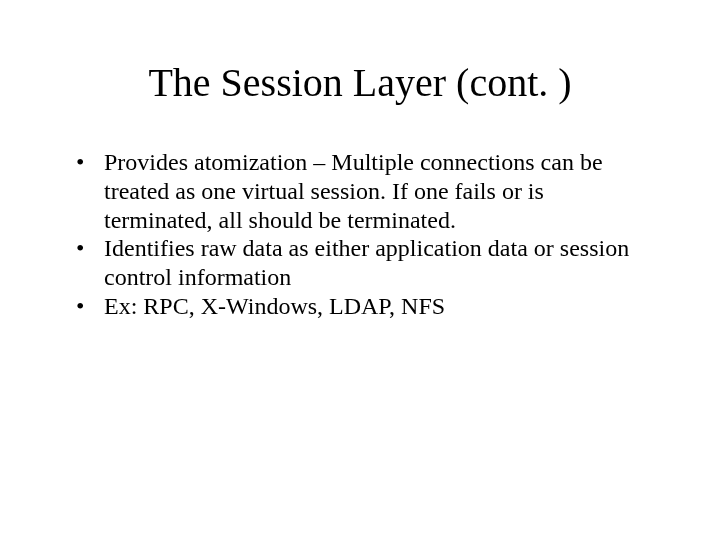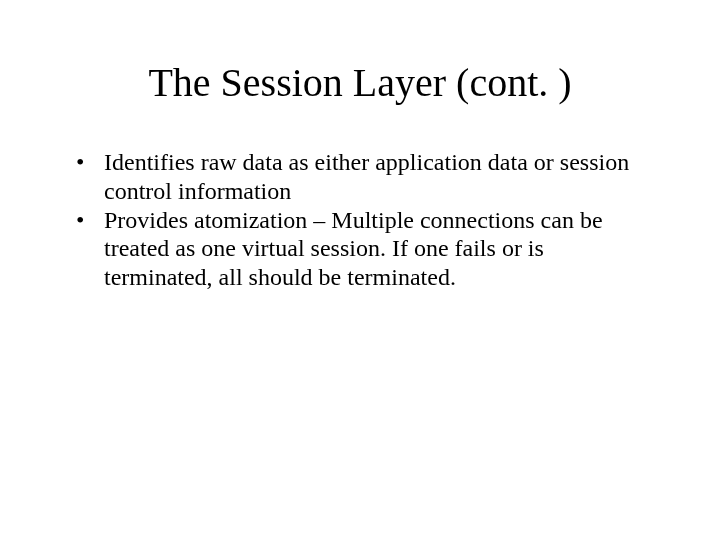--- a/index.html
+++ b/index.html
@@ -44,16 +44,17 @@
     font-size: 24px;
     line-height: 1.2;
   }
 </style>
 </head>
 <body>
 
 <div class="slide">
   <h1 class="title">The Session Layer (cont. )</h1>
   <ul class="bullets">
+    <li>Provides atomization – Multiple connections can be treated as one virtual session.  If one fails or is terminated, all should be terminated.</li>
     <li>Identifies raw data as either application data or session control information</li>
-    <li>Provides atomization – Multiple connections can be treated as one virtual session.  If one fails or is terminated, all should be terminated.</li>
+    <li>Ex: RPC, X-Windows, LDAP, NFS</li>
   </ul>
 </div>
 
 </body></html>

